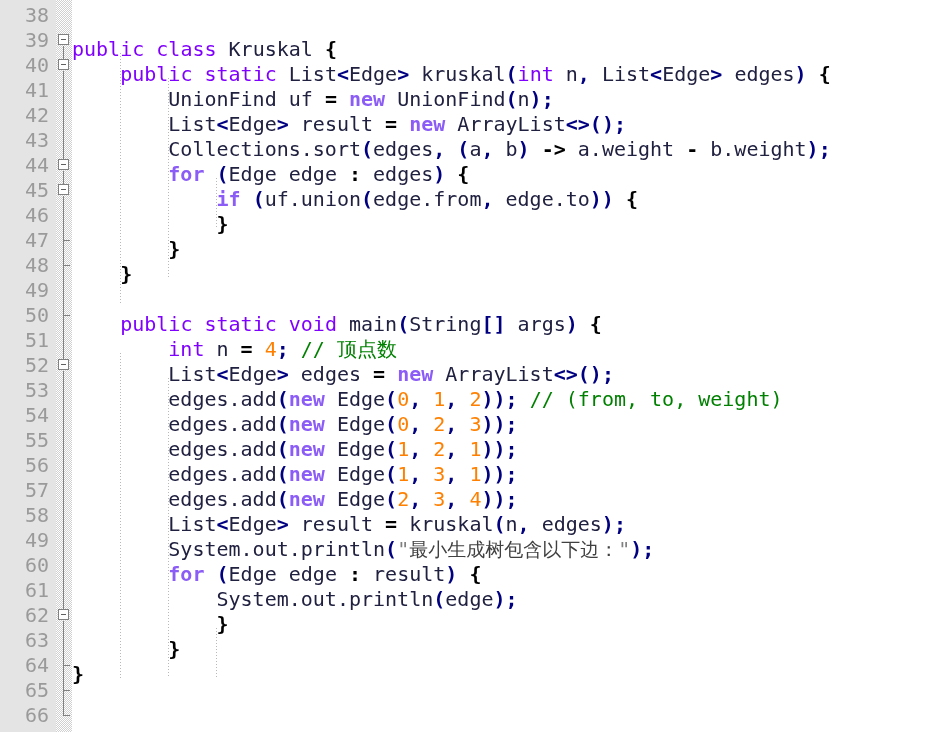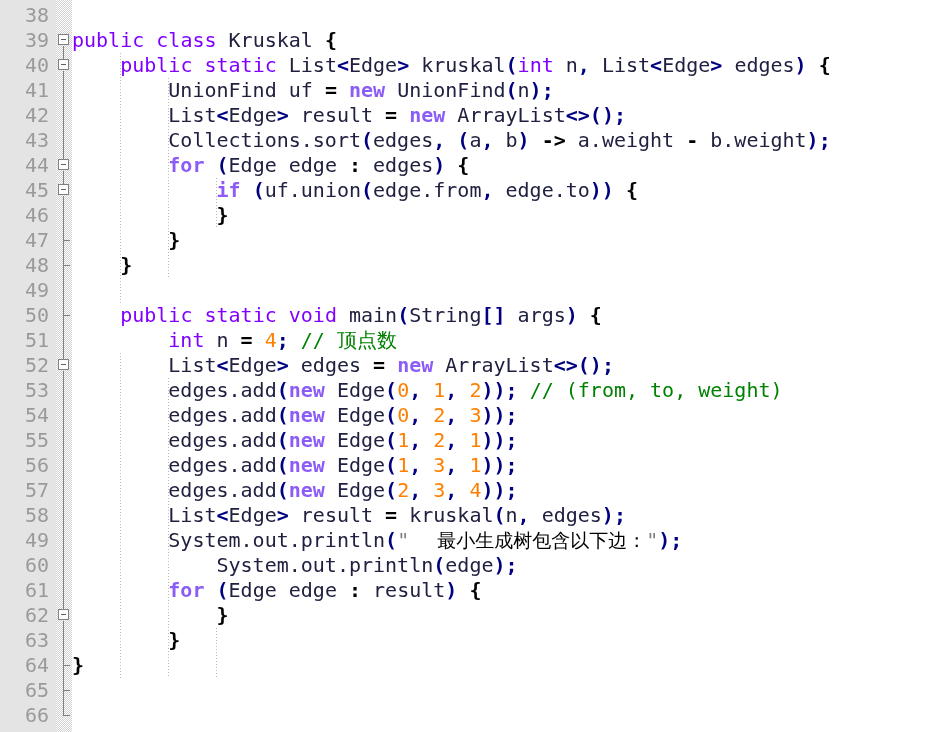--- a/index.html
+++ b/index.html
@@ -127,21 +127,21 @@
     width: 5px;
     height: 1px;
     background: #606060;
   }
 
   
   .codearea {
     position: relative;
     flex: 1;
     height: 732px;
-    padding-top: 3px;
+    padding-top: 12px;
     box-sizing: border-box;
     background: #ffffff;
     overflow: hidden;
   }
   .codeline {
     position: relative;
     height: 25px;
     line-height: 25px;
     font-size: 20px;
     white-space: pre;
@@ -168,21 +168,21 @@
 
   
   .kw    { color: #8000ff; }                      
   .kw2   { color: #8b5cf6; font-weight: bold; }   
   .ident { color: #202040; }
   .type  { color: #202040; }
   .op    { color: #000080; font-weight: bold; }   
   .opk   { color: #000000; font-weight: bold; }   
   .num   { color: #ff8000; }
   .cmt   { color: #008000; }
-  .str   { color: #000000; margin-left: 28px; }
+  .str   { color: #404040; }
   .strq  { color: #808080; }
   .cjk   { font-family: "DejaVu Sans", "Liberation Sans", sans-serif; font-size: 19px; }
 </style>
 </head>
 <body>
 
 <div id="editor">
 
   <div class="gutter">
       <div class="lnum">38</div>
@@ -345,20 +345,20 @@
       <div class="codeline"><span>    </span><span class="kw">public</span><span> </span><span class="kw">static</span><span> </span><span class="kw">void</span><span> </span><span class="ident">main</span><span class="op">(</span><span class="type">String</span><span class="op">[]</span><span class="ident"> args</span><span class="op">)</span><span> </span><span class="opk">{</span></div>
       <div class="codeline"><span>        </span><span class="kw">int</span><span class="ident"> n </span><span class="opk">=</span><span> </span><span class="num">4</span><span class="op">;</span><span> </span><span class="cmt">// 顶点数</span></div>
       <div class="codeline"><span>        </span><span class="type">List</span><span class="op">&lt;</span><span class="type">Edge</span><span class="op">&gt;</span><span class="ident"> edges </span><span class="opk">=</span><span> </span><span class="kw2">new</span><span class="ident"> ArrayList</span><span class="op">&lt;&gt;</span><span class="op">(</span><span class="op">)</span><span class="op">;</span></div>
       <div class="codeline"><span>        </span><span class="ident">edges.add</span><span class="op">(</span><span class="kw2">new</span><span class="ident"> Edge</span><span class="op">(</span><span class="num">0</span><span class="op">,</span><span> </span><span class="num">1</span><span class="op">,</span><span> </span><span class="num">2</span><span class="op">))</span><span class="op">;</span><span> </span><span class="cmt">// (from, to, weight)</span></div>
       <div class="codeline"><span>        </span><span class="ident">edges.add</span><span class="op">(</span><span class="kw2">new</span><span class="ident"> Edge</span><span class="op">(</span><span class="num">0</span><span class="op">,</span><span> </span><span class="num">2</span><span class="op">,</span><span> </span><span class="num">3</span><span class="op">))</span><span class="op">;</span></div>
       <div class="codeline"><span>        </span><span class="ident">edges.add</span><span class="op">(</span><span class="kw2">new</span><span class="ident"> Edge</span><span class="op">(</span><span class="num">1</span><span class="op">,</span><span> </span><span class="num">2</span><span class="op">,</span><span> </span><span class="num">1</span><span class="op">))</span><span class="op">;</span></div>
       <div class="codeline"><span>        </span><span class="ident">edges.add</span><span class="op">(</span><span class="kw2">new</span><span class="ident"> Edge</span><span class="op">(</span><span class="num">1</span><span class="op">,</span><span> </span><span class="num">3</span><span class="op">,</span><span> </span><span class="num">1</span><span class="op">))</span><span class="op">;</span></div>
       <div class="codeline"><span>        </span><span class="ident">edges.add</span><span class="op">(</span><span class="kw2">new</span><span class="ident"> Edge</span><span class="op">(</span><span class="num">2</span><span class="op">,</span><span> </span><span class="num">3</span><span class="op">,</span><span> </span><span class="num">4</span><span class="op">))</span><span class="op">;</span></div>
       <div class="codeline"><span>        </span><span class="type">List</span><span class="op">&lt;</span><span class="type">Edge</span><span class="op">&gt;</span><span class="ident"> result </span><span class="opk">=</span><span class="ident"> kruskal</span><span class="op">(</span><span class="ident">n</span><span class="op">,</span><span class="ident"> edges</span><span class="op">)</span><span class="op">;</span></div>
       <div class="codeline"><span>        </span><span class="ident">System.out.println</span><span class="op">(</span><span class="strq">"</span><span class="str cjk">最小生成树包含以下边：</span><span class="strq">"</span><span class="op">)</span><span class="op">;</span></div>
+      <div class="codeline"><span>        </span><span class="kw2">for</span><span> </span><span class="op">(</span><span class="ident">Edge edge </span><span class="opk">:</span><span class="ident"> result</span><span class="op">)</span><span> </span><span class="opk">{</span></div>
       <div class="codeline"><span>            </span><span class="ident">System.out.println</span><span class="op">(</span><span class="ident">edge</span><span class="op">)</span><span class="op">;</span></div>
-      <div class="codeline"><span>        </span><span class="kw2">for</span><span> </span><span class="op">(</span><span class="ident">Edge edge </span><span class="opk">:</span><span class="ident"> result</span><span class="op">)</span><span> </span><span class="opk">{</span></div>
       <div class="codeline"><span>            </span><span class="opk">}</span></div>
       <div class="codeline"><span>        </span><span class="opk">}</span></div>
       <div class="codeline"><span class="opk">}</span></div>
     </div>
 
 </div>
 
 </body></html>

